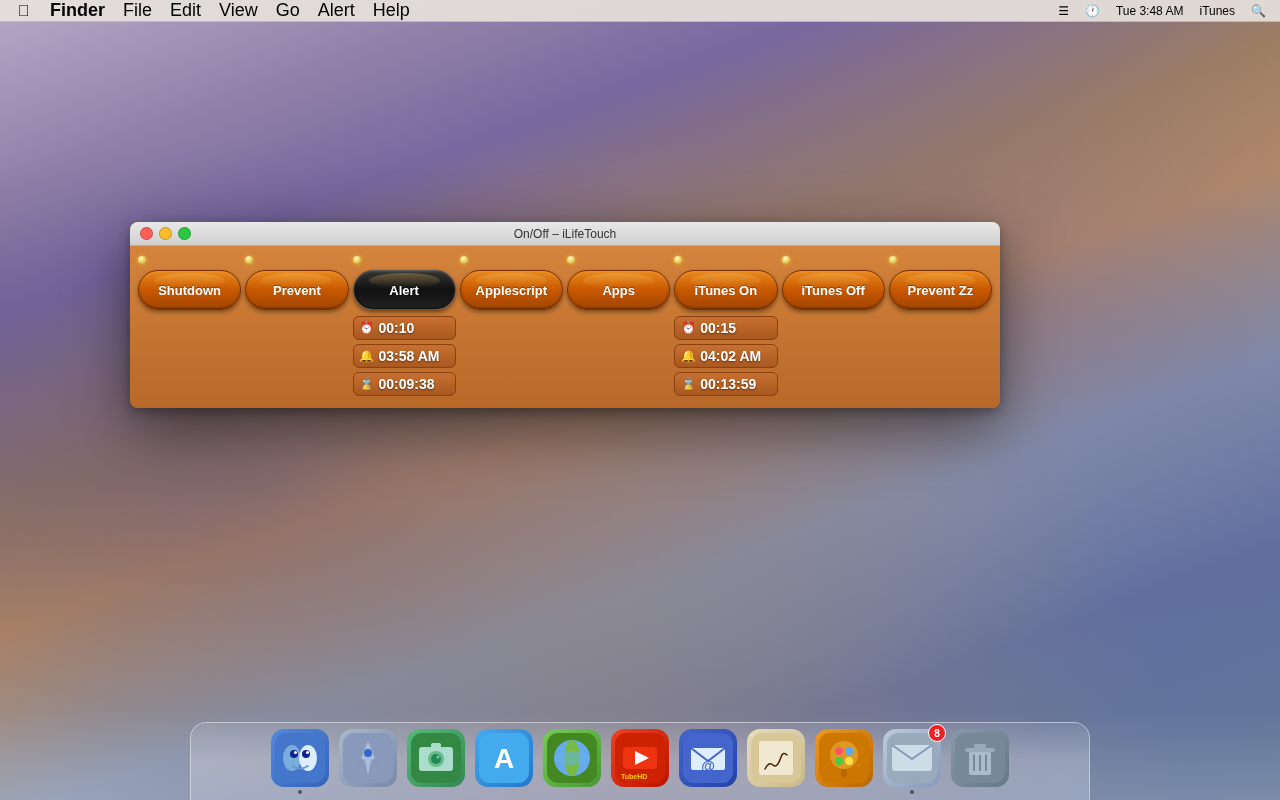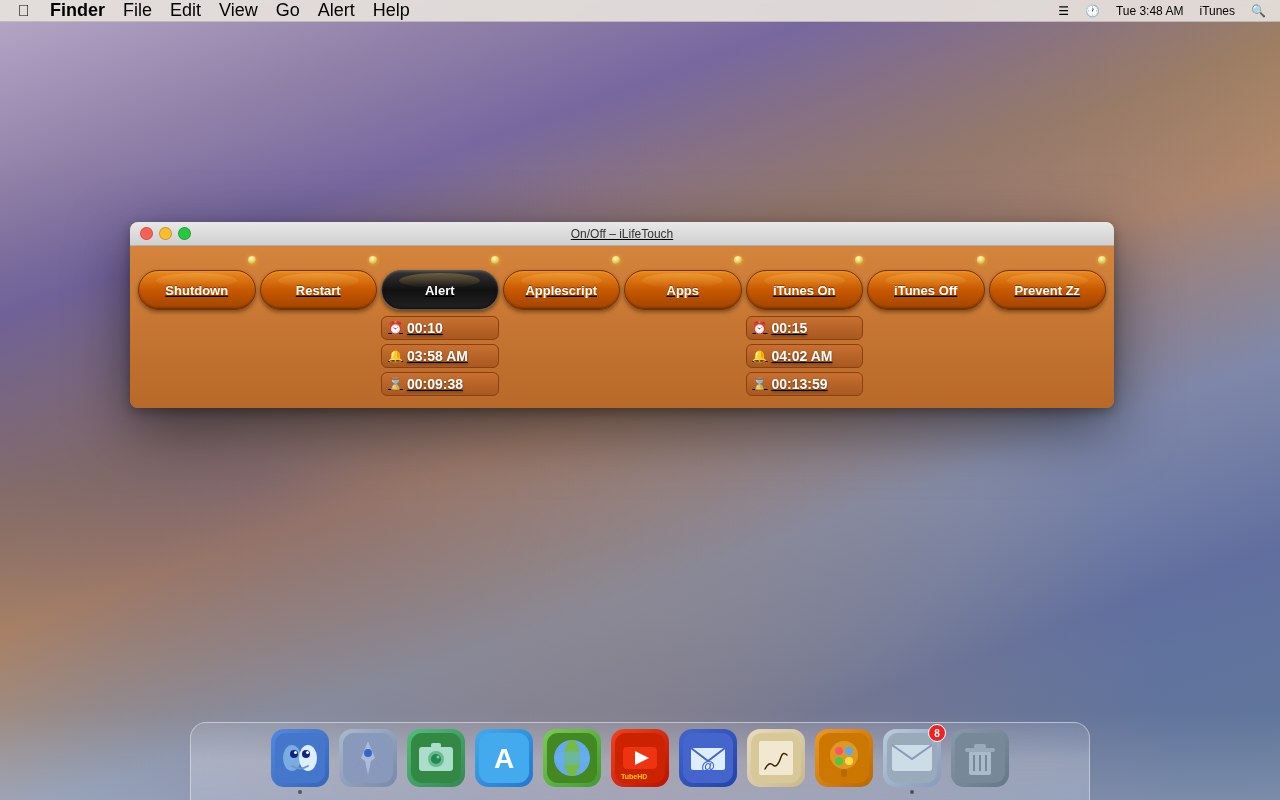--- a/index.html
+++ b/index.html
@@ -94,26 +94,25 @@
       height: 22px;
       display: flex;
       align-items: center;
     }
 
     
     .app-window {
       position: absolute;
       top: 222px;
       left: 130px;
-      width: 984px;
+      width: 870px;
       background: #c8783a;
       border-radius: 8px;
       box-shadow: 0 20px 60px rgba(0,0,0,0.5), 0 4px 12px rgba(0,0,0,0.3);
       overflow: hidden;
-      text-decoration: underline;
     }
 
     
     .titlebar {
       height: 24px;
       background: linear-gradient(to bottom, #e8e8e8, #d0d0d0);
       display: flex;
       align-items: center;
       justify-content: center;
       position: relative;
@@ -150,21 +149,21 @@
       background: linear-gradient(to bottom, #d4843c, #b86828);
       padding: 10px 8px 12px;
       display: flex;
       gap: 4px;
     }
 
     
     .btn-cell {
       display: flex;
       flex-direction: column;
-      align-items: flex-end;
+      align-items: flex-start;
       flex: 1;
     }
 
     
     .light-indicator {
       width: 8px;
       height: 8px;
       border-radius: 50%;
       background: radial-gradient(circle at 40% 30%, #fffacc, #e8d060 50%, #b09020);
       box-shadow: 0 0 4px rgba(255,220,50,0.6);
@@ -379,21 +378,21 @@
   </div>
 
   <div class="window-content" id="window-content">
 
   <div class="btn-cell">
         <div class="light-indicator"></div>
         <button class="pill-btn">Shutdown</button>
       </div>
       <div class="btn-cell">
         <div class="light-indicator"></div>
-        <button class="pill-btn">Restart</button>
+        <button class="pill-btn">Prevent</button>
       </div>
       <div class="btn-cell">
         <div class="light-indicator"></div>
         <button class="pill-btn dark">Alert</button>
         <div class="timer-rows">
           <div class="timer-row">
             <span class="timer-icon">⏰</span>
             <span class="timer-value">00:10</span>
           </div>
           <div class="timer-row">

